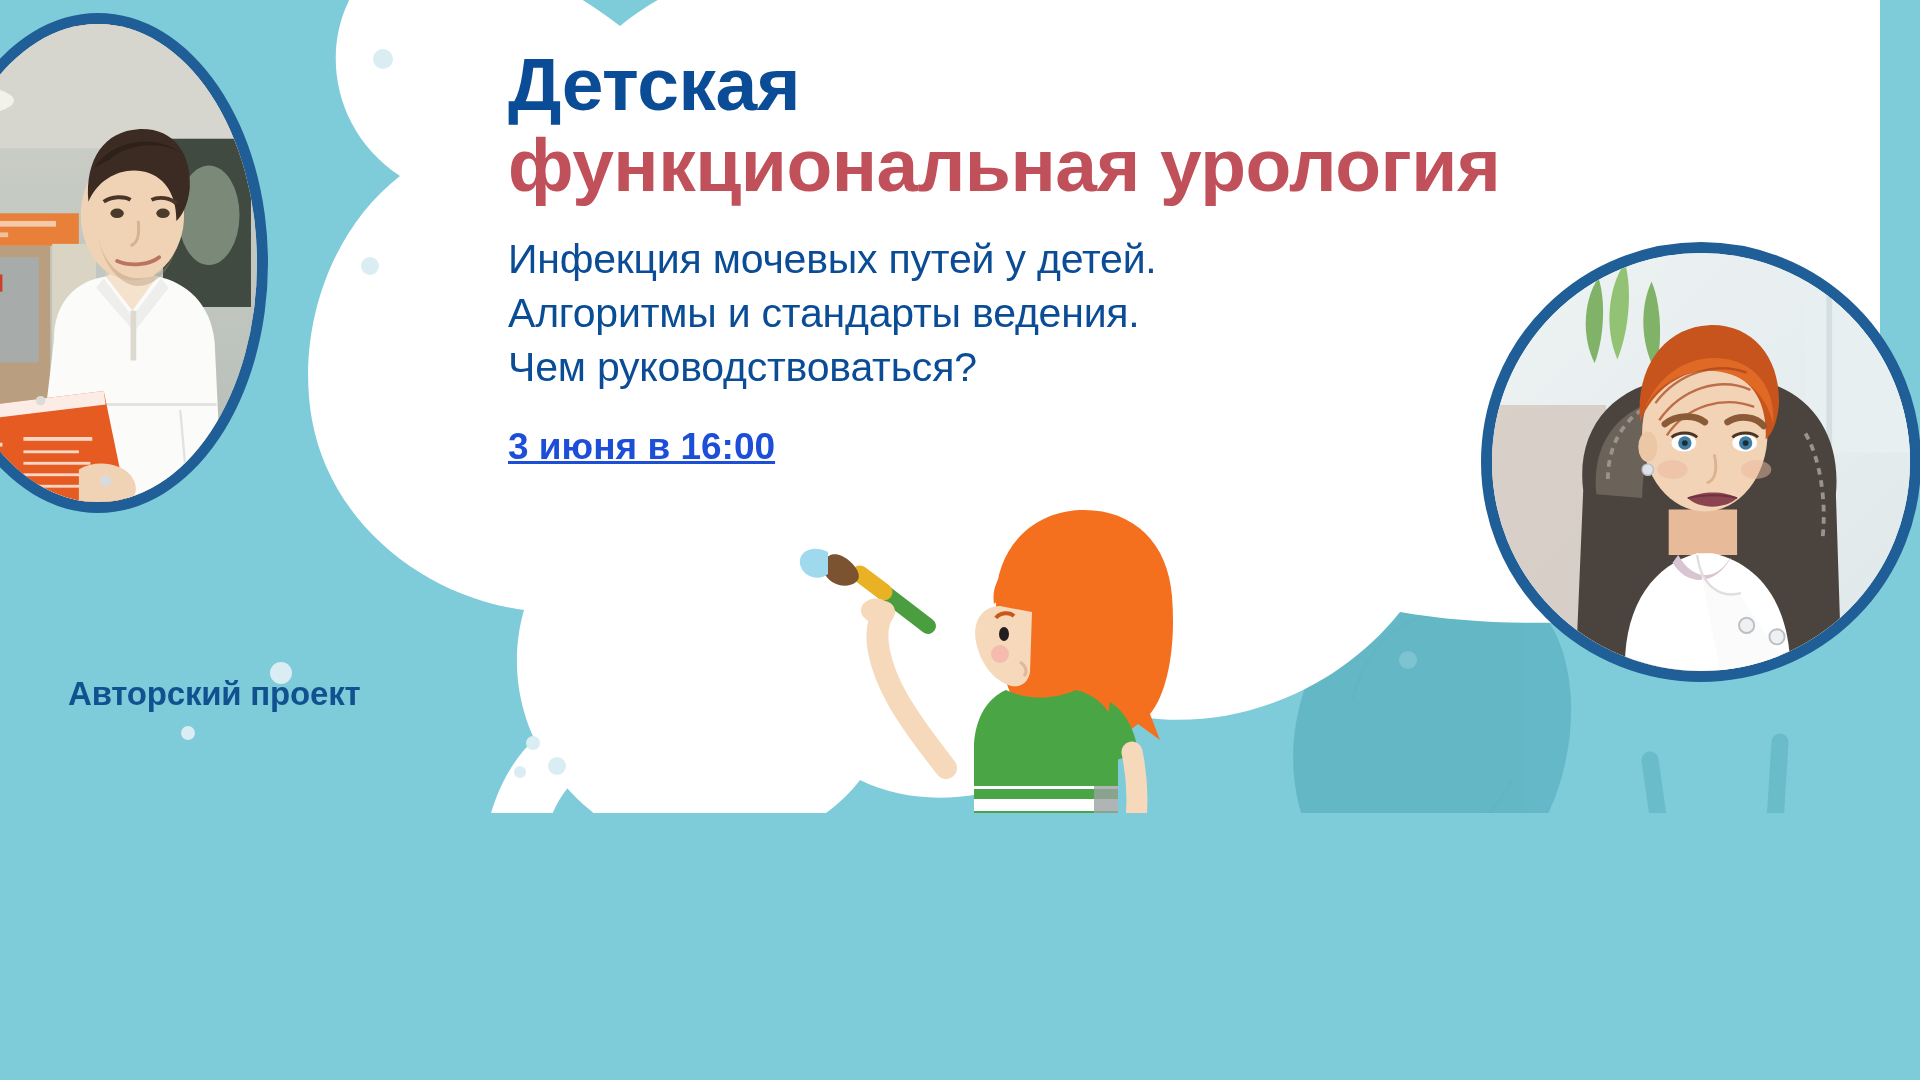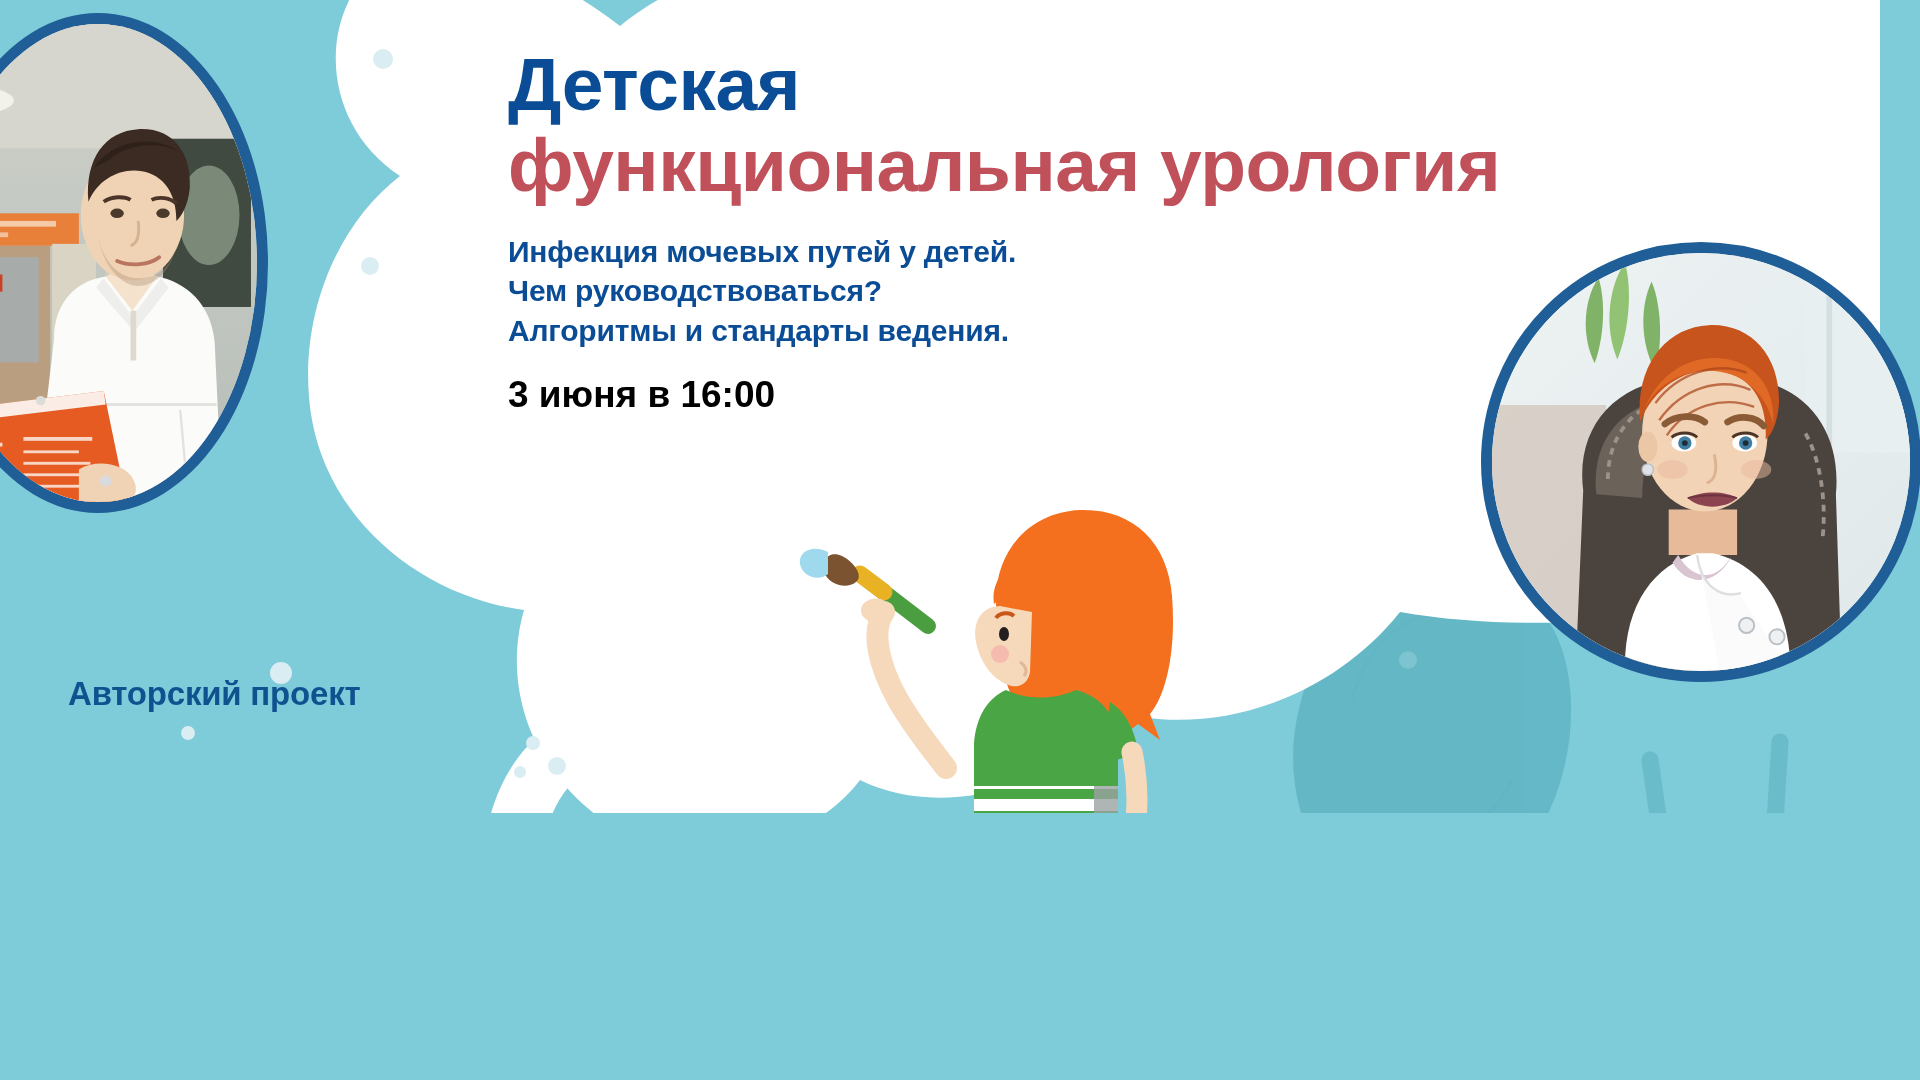--- a/index.html
+++ b/index.html
@@ -30,32 +30,33 @@
   .title-line2 {
     font-size:75px;
     font-weight:700;
     color:#c05059;
     line-height:1.08;
     letter-spacing:-0.5px;
     margin-top:2px;
   }
   .subtitle {
     margin-top:26px;
-    font-size:30px;
-    font-weight:700;
+    font-size:41px;
+    font-weight:400;
     color:#0a4c95;
     line-height:1.32;
     letter-spacing:-0.2px;
   }
   .event-date {
-    margin-top:24px;
+    margin-top:32px;
     font-size:37px;
     font-weight:700;
-    color:#000000;
+    color:#1d4ed8;
     letter-spacing:0px;
+    text-decoration:underline;
   }
 
   
   .author {
     position:absolute;
     left:28px; top:672px;
     z-index:40;
     font-size:33px;
     font-weight:700;
     color:#10528f;
@@ -379,22 +380,22 @@
       <ellipse cx="278" cy="228" rx="16" ry="10" fill="#eab79d" opacity="0.5"></ellipse>
     </svg>
   </div>
 
   <div class="text-block">
     <div class="title-line1">Детская</div>
     <div class="title-line2">функциональная урология</div>
 
     <div class="subtitle">
       <div>Инфекция мочевых путей у детей.</div>
+      <div>Алгоритмы и стандарты ведения.</div>
       <div>Чем руководствоваться?</div>
-      <div>Алгоритмы и стандарты ведения.</div>
     </div>
 
     <div class="event-date">3 июня в 16:00</div>
   </div>
 
   <div class="author">
     <div>Авторский проект</div>
   </div>
 
 </div>

